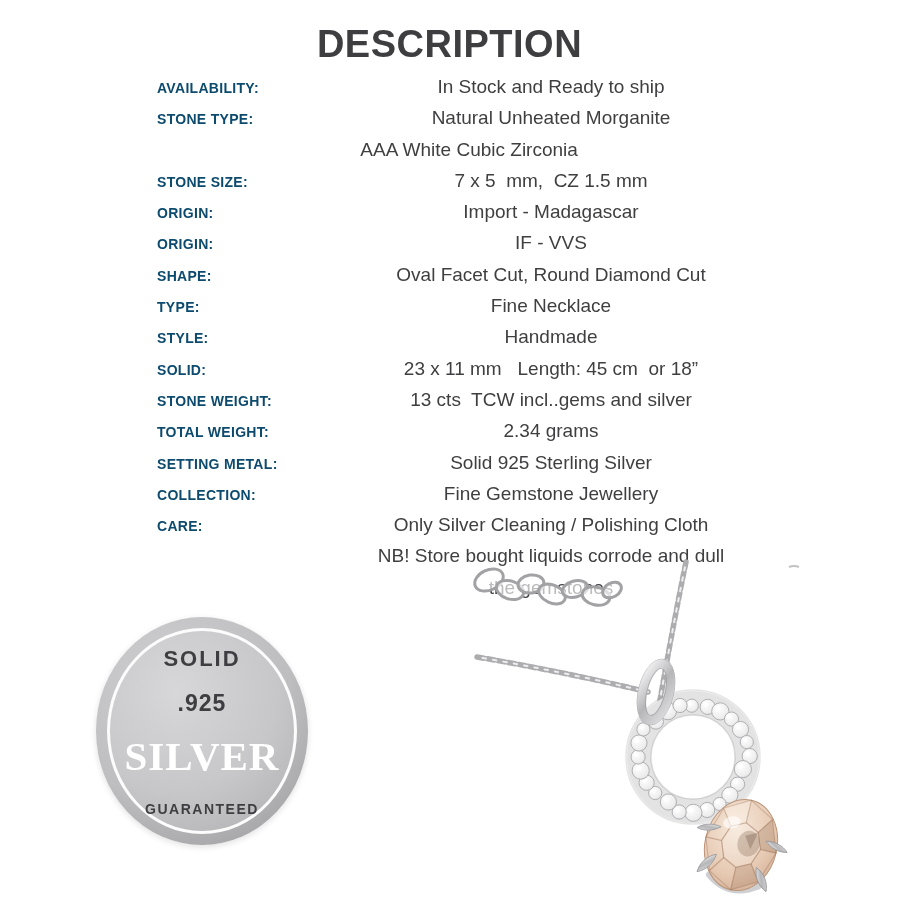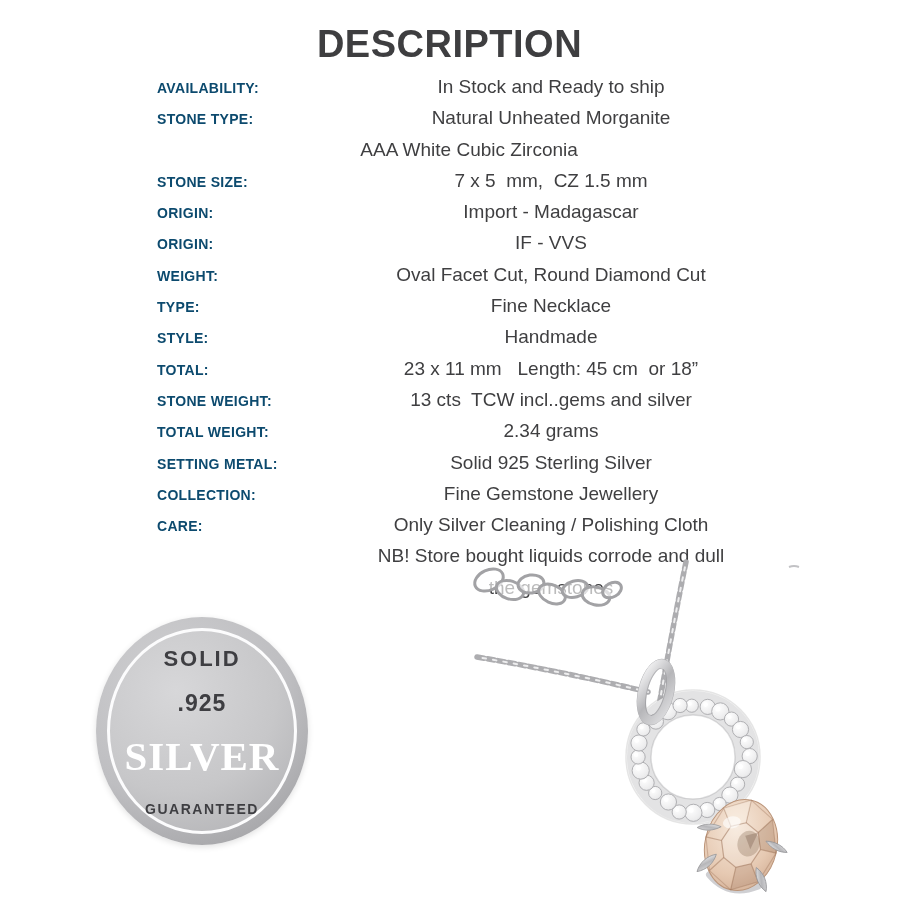--- a/index.html
+++ b/index.html
@@ -80,36 +80,36 @@
       <div class="spec-label">ORIGIN:</div>
       <div class="spec-value">Import - Madagascar</div>
     </div>
 
     <div class="spec-row">
       <div class="spec-label">ORIGIN:</div>
       <div class="spec-value">IF - VVS</div>
     </div>
 
     <div class="spec-row">
-      <div class="spec-label">WEIGHT:</div>
+      <div class="spec-label">SHAPE:</div>
       <div class="spec-value">Oval Facet Cut, Round Diamond Cut</div>
     </div>
 
     <div class="spec-row">
       <div class="spec-label">TYPE:</div>
       <div class="spec-value">Fine Necklace</div>
     </div>
 
     <div class="spec-row">
       <div class="spec-label">STYLE:</div>
       <div class="spec-value">Handmade</div>
     </div>
 
     <div class="spec-row">
-      <div class="spec-label">TOTAL:</div>
+      <div class="spec-label">SOLID:</div>
       <div class="spec-value">23 x 11 mm   Length: 45 cm  or 18”</div>
     </div>
 
     <div class="spec-row">
       <div class="spec-label">STONE WEIGHT:</div>
       <div class="spec-value">13 cts  TCW incl..gems and silver</div>
     </div>
 
     <div class="spec-row">
       <div class="spec-label">TOTAL WEIGHT:</div>

